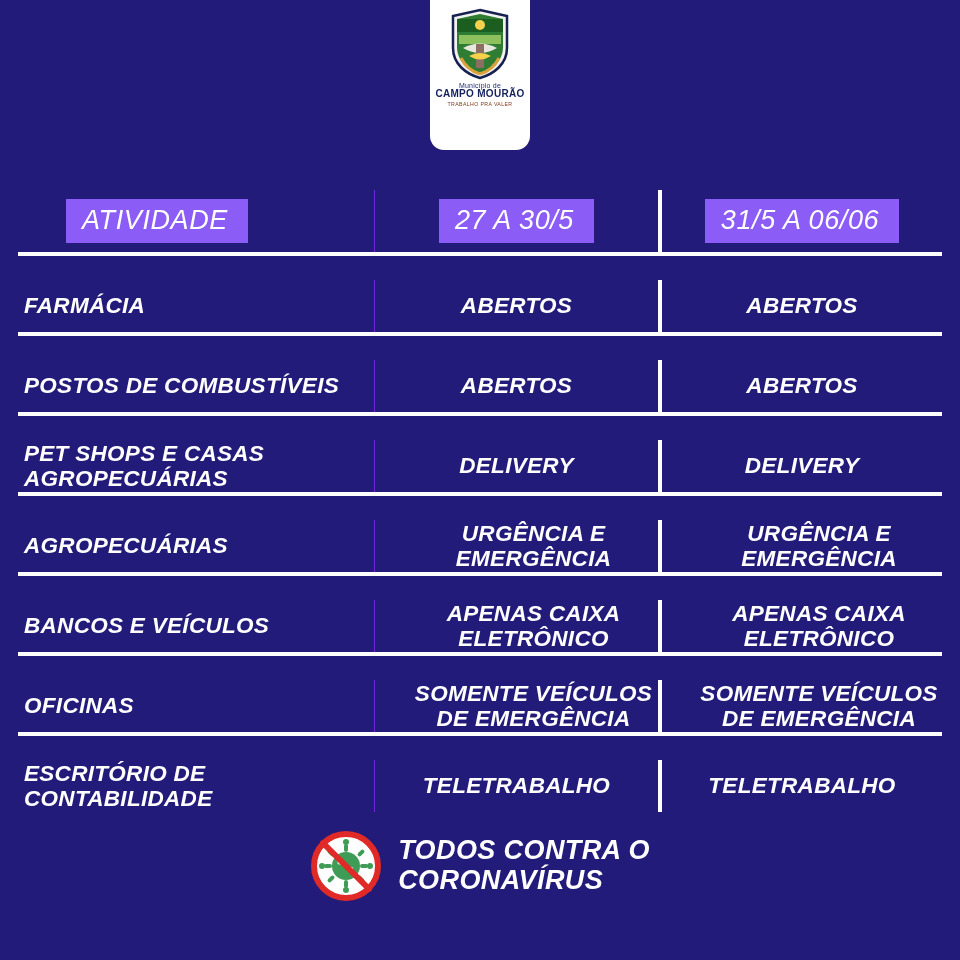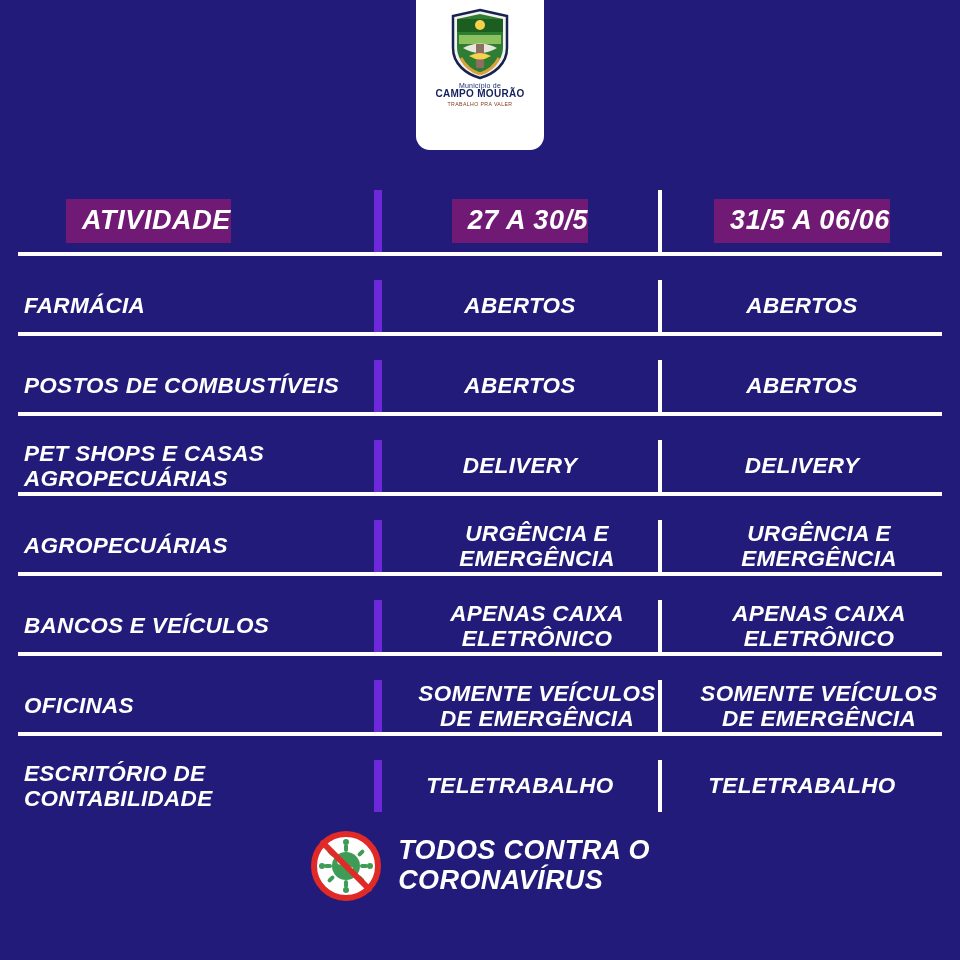--- a/index.html
+++ b/index.html
@@ -14,21 +14,21 @@
     overflow: hidden;
     position: relative;
   }
 
   
   .crest-wrap {
     position: absolute;
     top: 0;
     left: 50%;
     transform: translateX(-50%);
-    width: 128px;
+    width: 100px;
     height: 150px;
     background: #ffffff;
     border-bottom-left-radius: 14px;
     border-bottom-right-radius: 14px;
     display: flex;
     flex-direction: column;
     align-items: center;
     justify-content: flex-start;
     padding-top: 8px;
     box-sizing: border-box;
@@ -77,34 +77,34 @@
     display: flex;
     align-items: center;
     justify-content: center;
     text-align: center;
     color: #ffffff;
     font-weight: bold;
     letter-spacing: .3px;
     line-height: 1.06;
   }
   .col-a { width: 356px; justify-content: flex-start; padding-left: 6px; text-align: left; }
-  .col-b { width: 284px; border-left: 8px solid #6d28d9; }
+  .col-b { width: 284px; border-left: 1px solid #6d28d9; }
   .col-c { width: 284px; border-left: 4px solid #ffffff; }
 
   
   .head-row { height: 62px; }
   .head-row .cell { font-size: 0; }
   .tag {
     display: inline-block;
-    background: #701a75;
+    background: #8b5cf6;
     color: #ffffff;
     font-size: 27px;
-    font-weight: bold;
+    font-weight: normal;
     letter-spacing: .6px;
-    padding: 7px 0 9px 16px;
+    padding: 7px 20px 9px 16px;
     white-space: nowrap;
     font-style: italic;
   }
   .head-row .col-a { padding-left: 48px; }
 
   .sep {
     height: 4px;
     background: #ffffff;
     margin: 0;
   }

